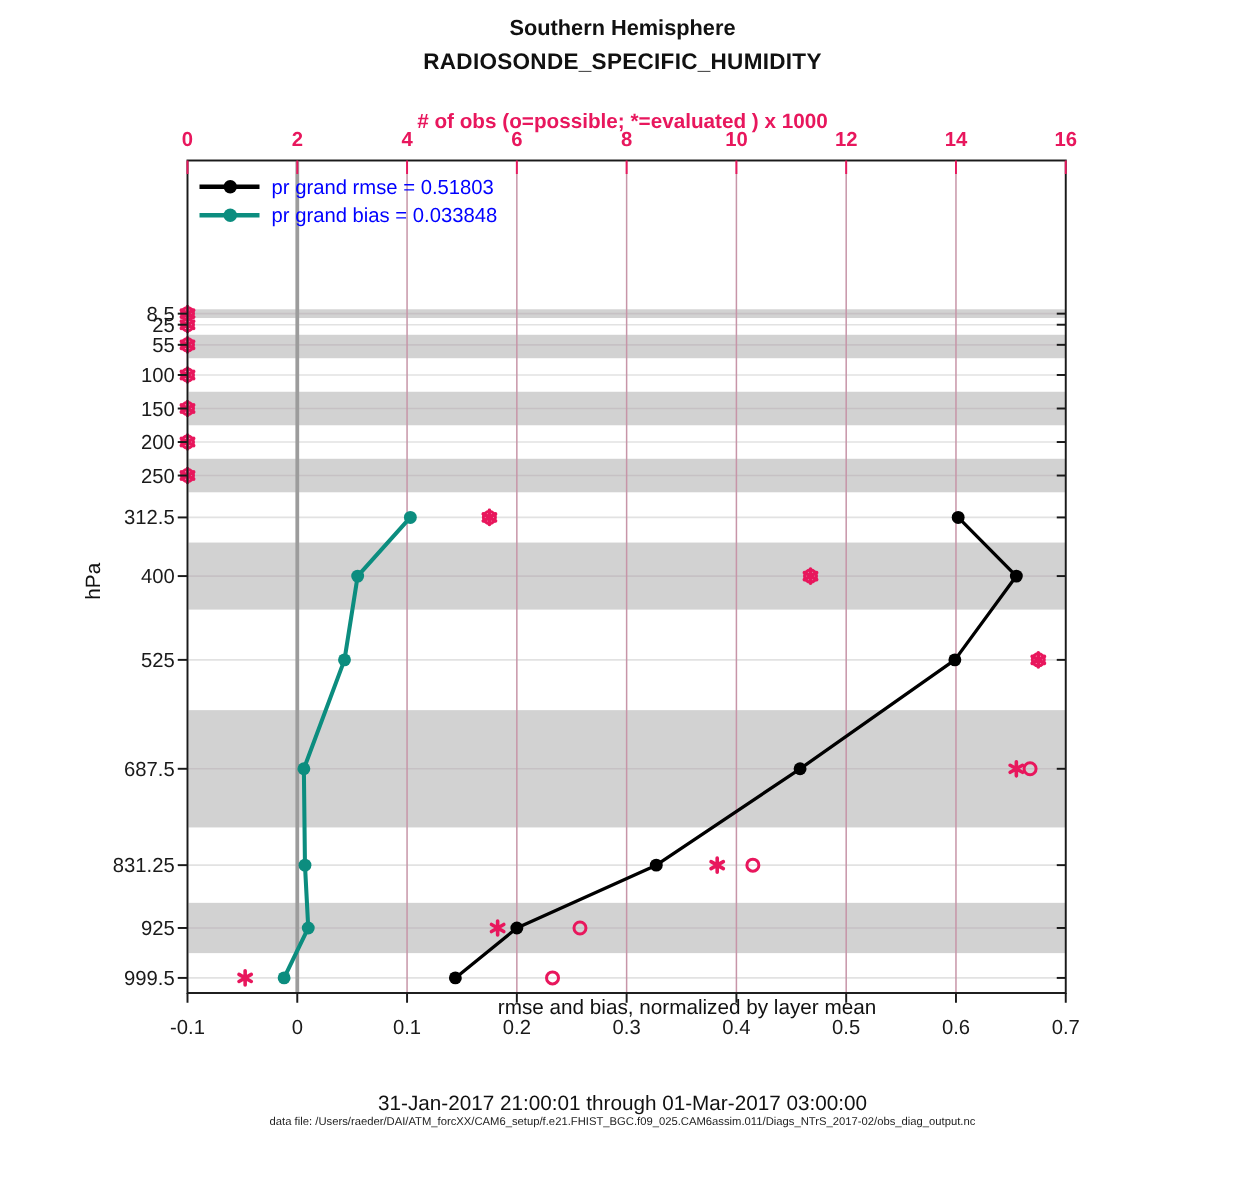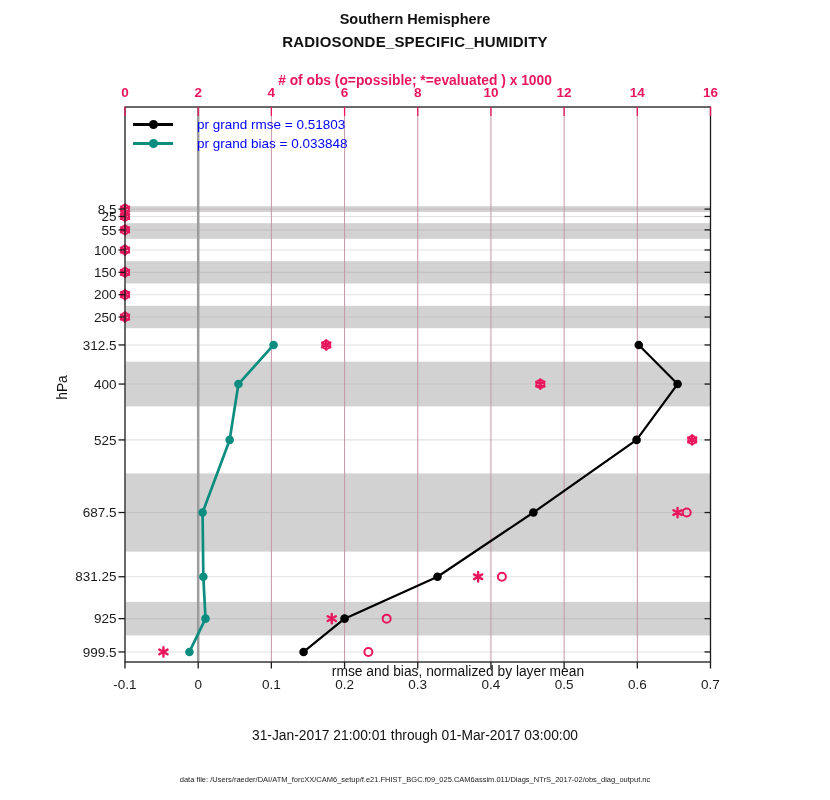--- a/index.html
+++ b/index.html
@@ -6,25 +6,25 @@
   #page{position:relative;width:830px;height:800px;background:#fff;overflow:hidden;
         font-family:"Liberation Sans",sans-serif;}
   #plot-svg{position:absolute;left:0;top:0;}
   #plot-svg text{font-family:"Liberation Sans",sans-serif;}
   .overlay{position:absolute;left:0;width:830px;text-align:center;color:#111;}
   .t1{top:11px;font-size:14.5px;font-weight:bold;}
   .t2{top:33px;font-size:15px;font-weight:bold;letter-spacing:.2px;}
   .obs{top:57px;font-size:13.8px;font-weight:bold;margin-top:16px;}
   .xlab{top:664px;font-size:13.8px;padding-left:43px;}
   .date{top:728px;font-size:13.8px;}
-  .foot{top:743px;font-size:7.5px;color:#222;margin-top:32px;}
+  .foot{top:743px;font-size:7.5px;color:#222;}
   .ylab{position:absolute;left:40px;top:380px;width:44px;text-align:center;
         font-size:13.8px;color:#111;transform:rotate(-90deg);}
   #legend{position:absolute;left:133px;top:115px;}
-  .lrow{display:flex;align-items:center;height:19px;gap:16px;}
+  .lrow{display:flex;align-items:center;height:19px;}
   .lline{position:relative;width:40px;height:2.6px;margin-right:8px;flex:none;}
   .lline::after{content:"";position:absolute;left:50%;top:50%;width:9px;height:9px;
         margin:-4.5px 0 0 -4.5px;border-radius:50%;background:inherit;}
   .ltext{font-size:13.5px;line-height:19px;white-space:nowrap;}
 </style>
 </head>
 <body>
 
 <div id="page">
 

